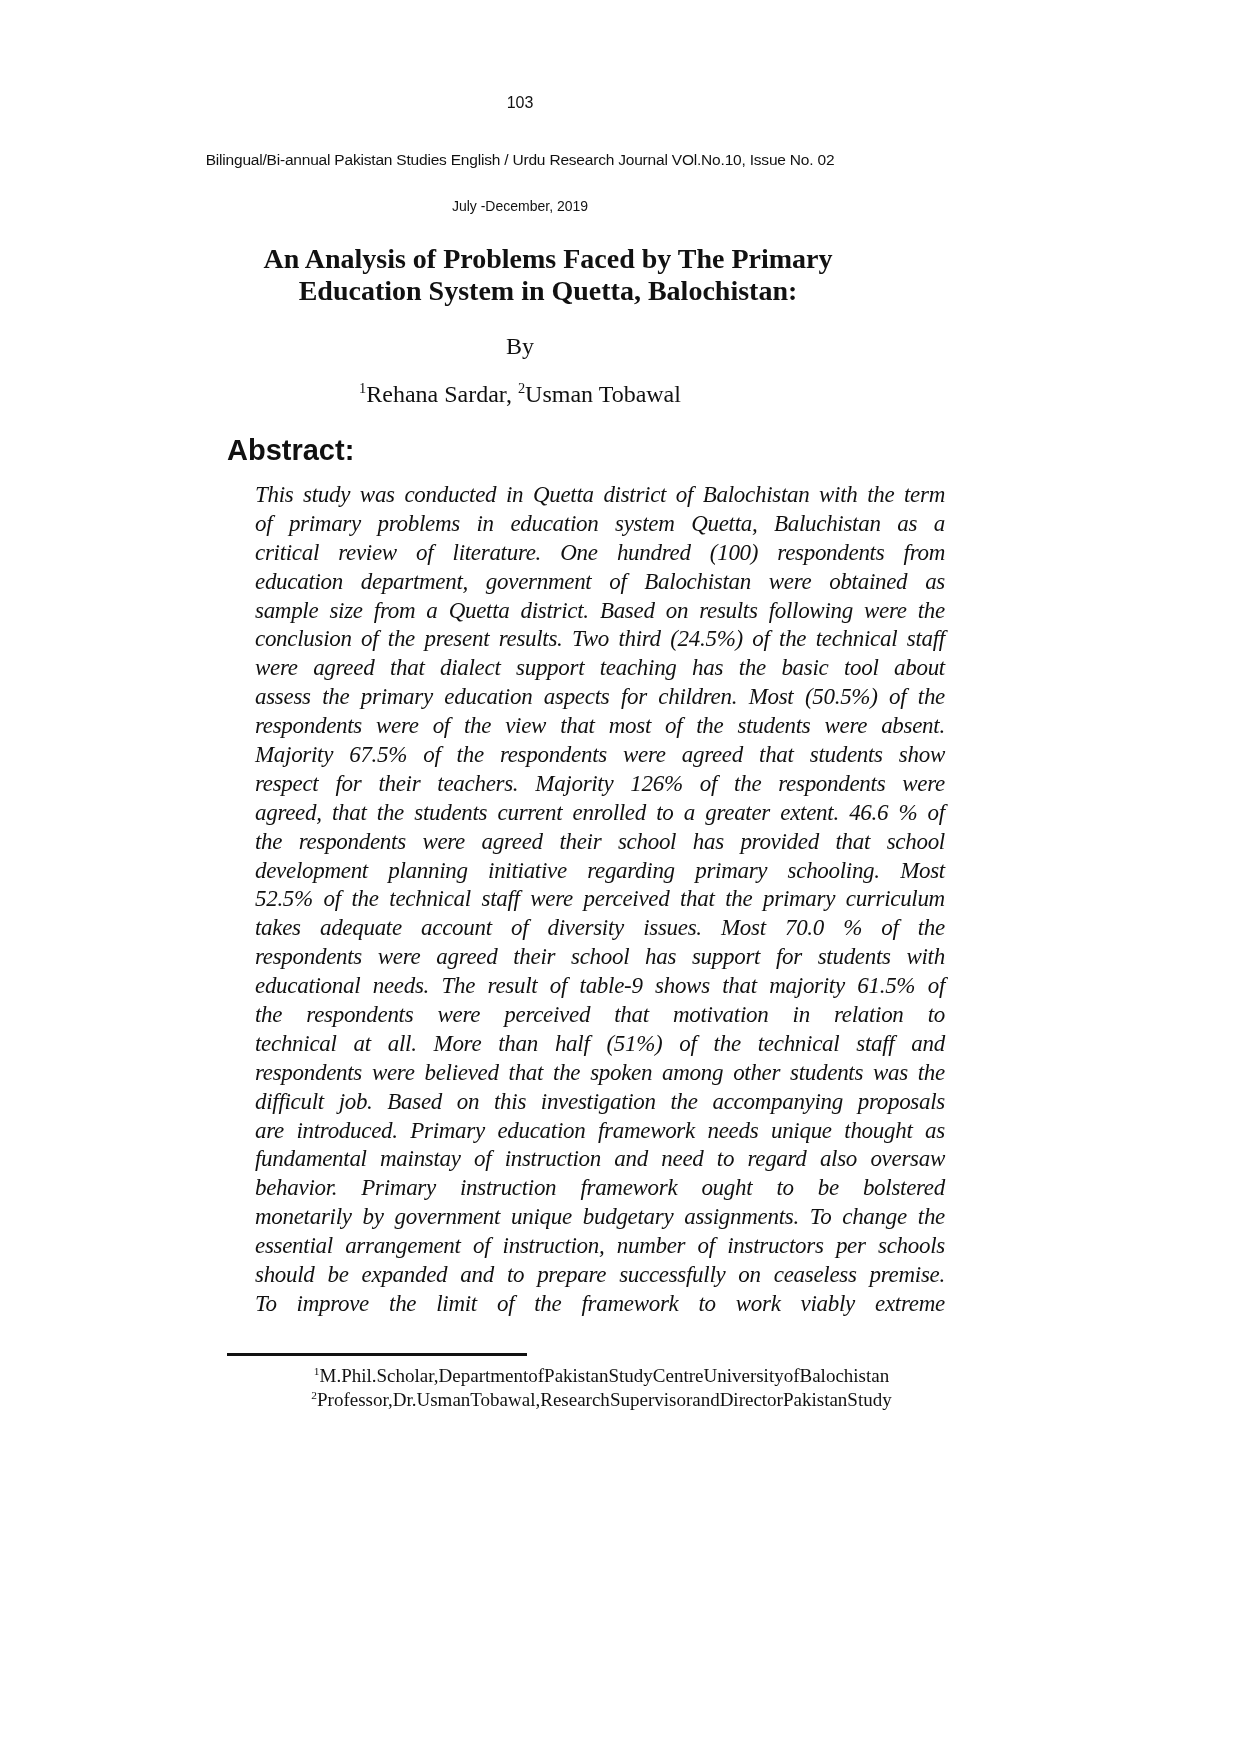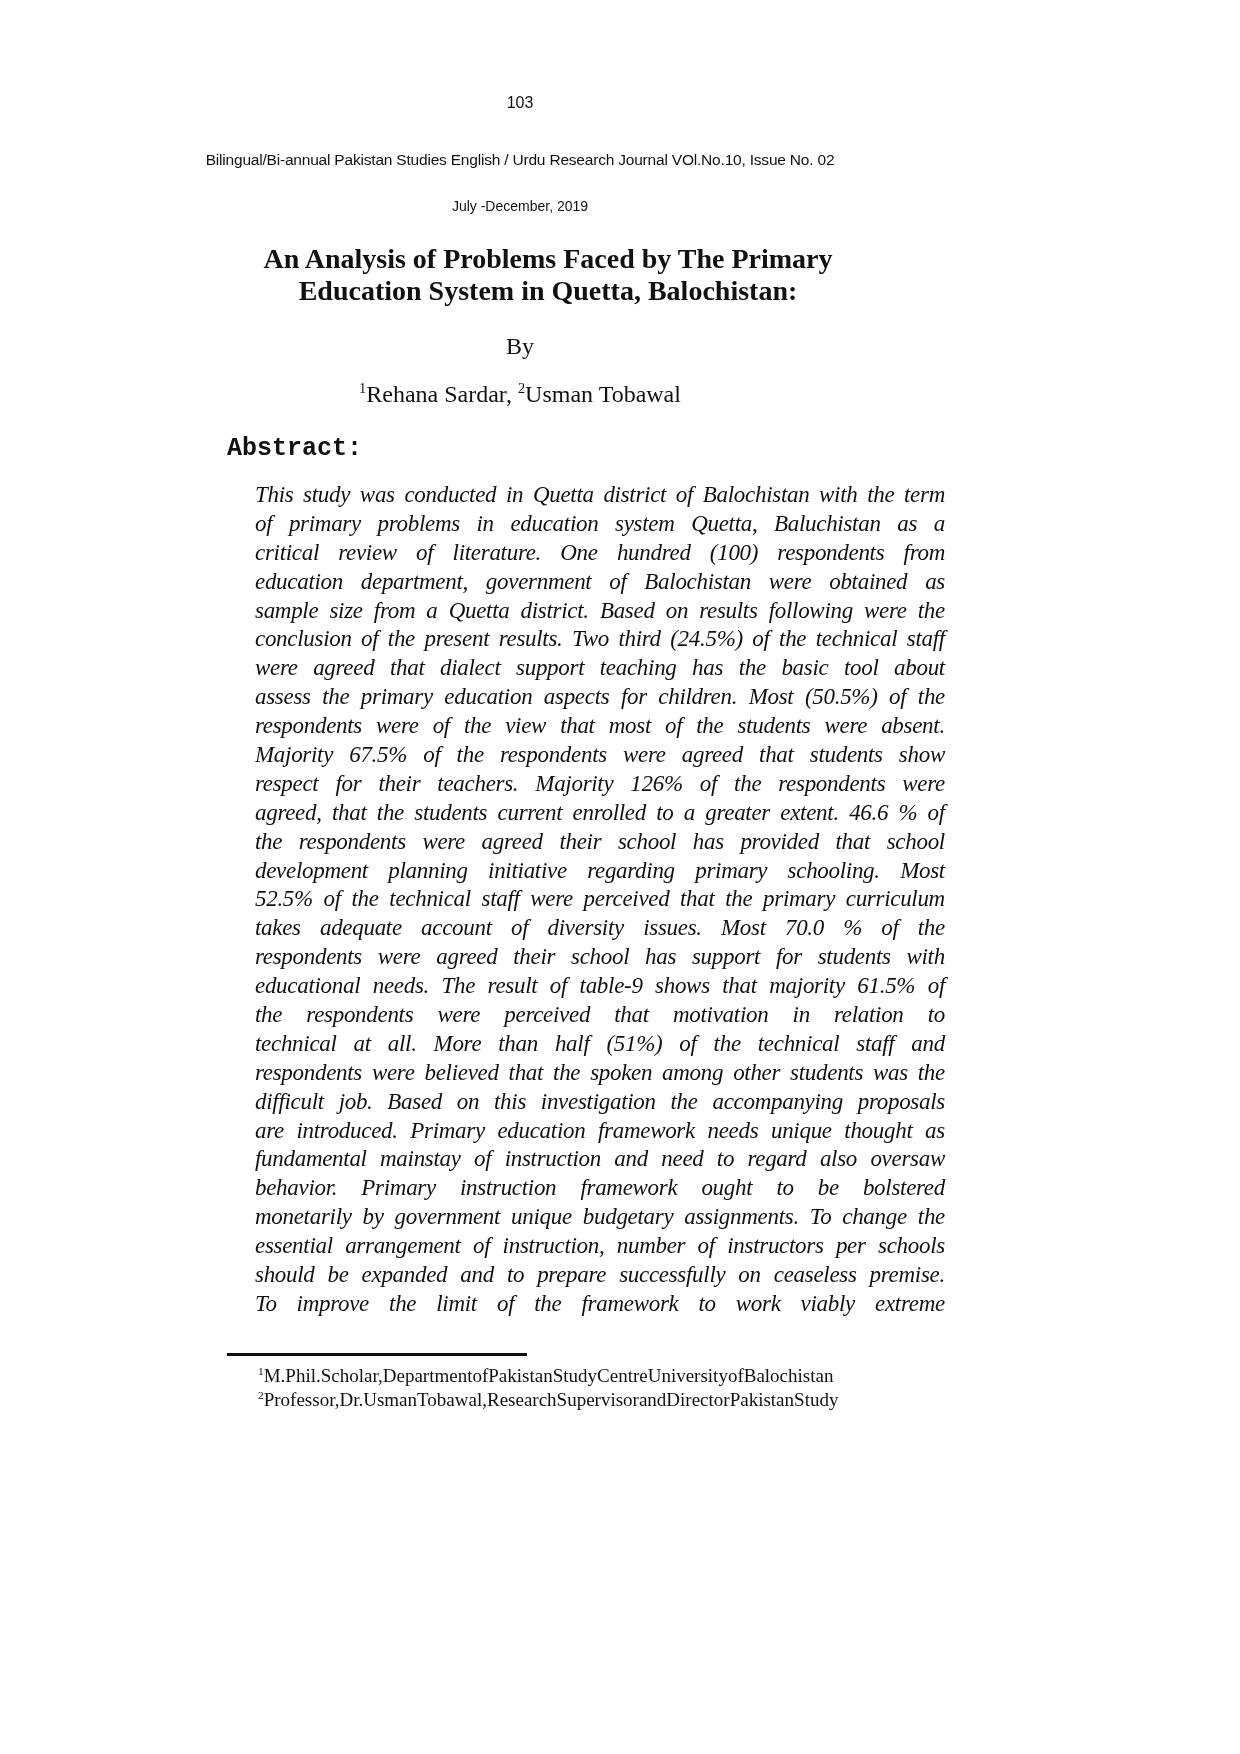--- a/index.html
+++ b/index.html
@@ -76,23 +76,23 @@
     }
     .authors sup, .footnote sup {
       font-size: 0.6em;
       vertical-align: super;
       line-height: 0;
     }
     .abstract-heading {
       position: absolute;
       top: 434px;
       left: 227px;
-      font-family: Liberation Mono, monospace;
+      font-family: Liberation Sans, sans-serif;
       font-weight: bold;
-      font-size: 25px;
+      font-size: 29px;
     }
     .abstract-body {
       position: absolute;
       top: 481px;
       left: 227px;
       width: 718px;
       font-family: "Liberation Serif", serif;
       font-style: italic;
       font-size: 23px;
       line-height: 28.9px;
@@ -129,21 +129,21 @@
       font-family: "Liberation Serif", serif;
       font-size: 19px;
       line-height: 24px;
     }
     .footnote .fl {
       display: block;
       white-space: nowrap;
     }
     .footnote .fl.just {
       display: flex;
-      justify-content: flex-start;
+      justify-content: center;
       margin-left: 31px;
     }
   </style>
 </head>
 <body>
 
 <div class="page-number">103</div>
 <div class="journal-line">Bilingual/Bi-annual Pakistan Studies English / Urdu Research Journal VOl.No.10, Issue No. 02</div>
 <div class="journal-date">July -December, 2019</div>
 

